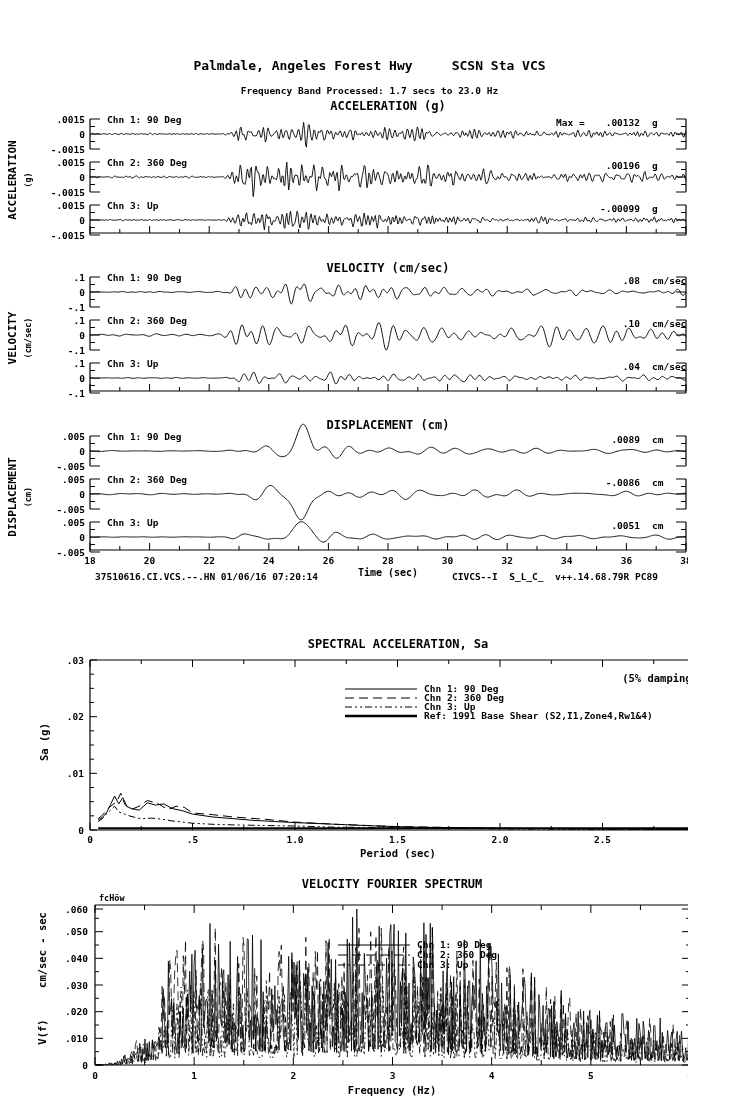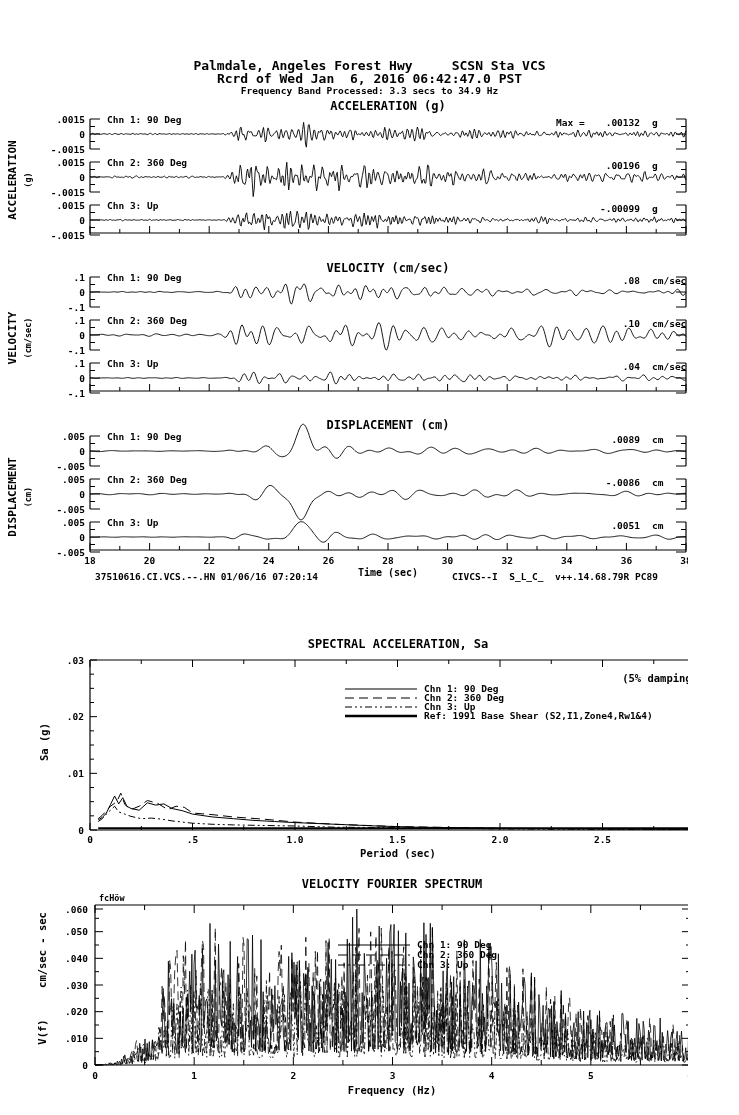--- a/index.html
+++ b/index.html
@@ -12,22 +12,21 @@
   .hl4{top:94px;font-size:9.5px;}
   .fline{position:absolute;font-size:9.5px;white-space:pre;text-align:center;}
   svg.cs{position:absolute;left:0;width:739px;display:block;}
   svg text{font-family:"DejaVu Sans Mono",monospace;font-weight:700;fill:#000;}
 </style>
 </head>
 <body>
 
 <div class="page">
   <div class="hline hl1">Palmdale, Angeles Forest Hwy     SCSN Sta VCS</div>
-  <div class="hline hl2">Rcrd of Wed Jan  6, 2016 06:42:47.0 PST</div>
-  <div class="hline hl3">Frequency Band Processed: 3.3 secs to 34.9 Hz</div>
+  <div class="hline hl3">Frequency Band Processed: 1.7 secs to 23.0 Hz</div>
 
   <svg id="chart-0" class="cs" style="top:98px;height:152px" viewBox="0 0 739 152">
       <text x="388" y="12" text-anchor="middle" font-size="12" style="white-space: pre;">ACCELERATION (g)</text>
       <text x="16" y="82" text-anchor="middle" font-size="11" transform="rotate(-90 16 82)" style="white-space: pre;">ACCELERATION</text>
       <text x="31" y="82" text-anchor="middle" font-size="8.5" transform="rotate(-90 31 82)" style="white-space: pre;">(g)</text>
       <line x1="90" y1="21" x2="90" y2="51" stroke="#000" stroke-width="1.2"></line>
       <line x1="90" y1="21" x2="100" y2="21" stroke="#000" stroke-width="1"></line>
       <line x1="90" y1="36" x2="100" y2="36" stroke="#000" stroke-width="1"></line>
       <line x1="90" y1="51" x2="100" y2="51" stroke="#000" stroke-width="1"></line>
       <line x1="90" y1="28.5" x2="95" y2="28.5" stroke="#000" stroke-width="1"></line>

